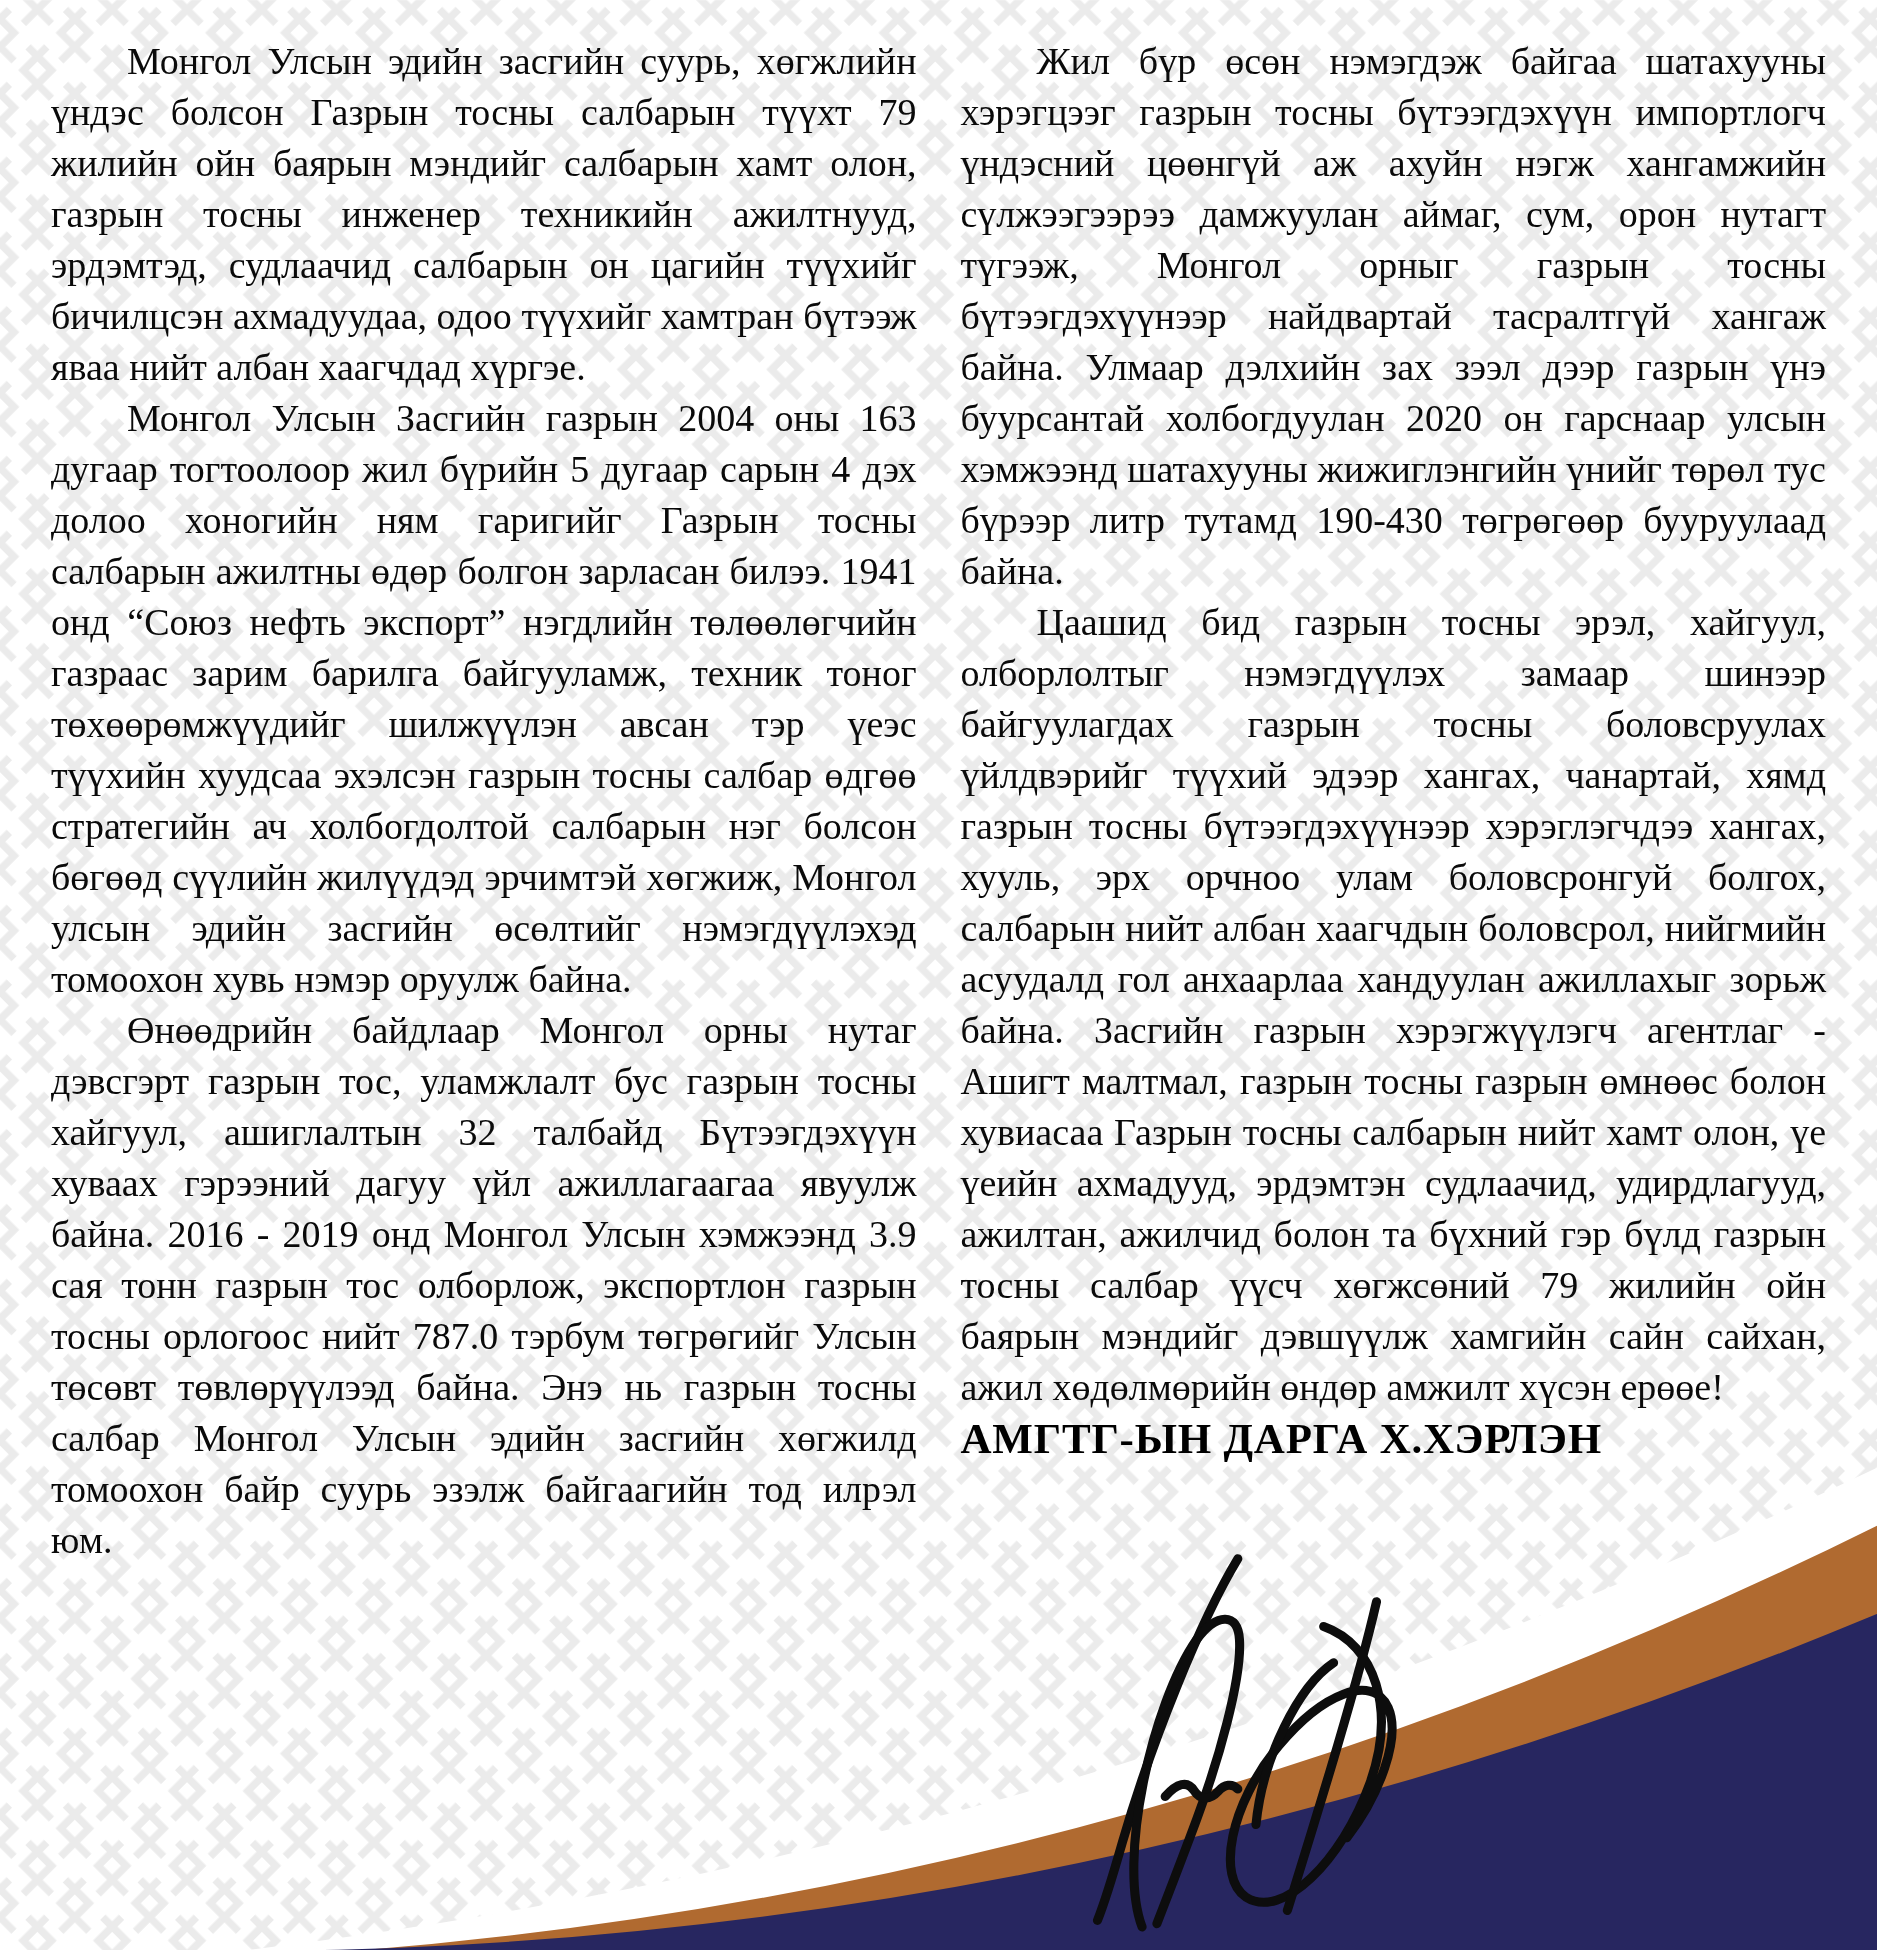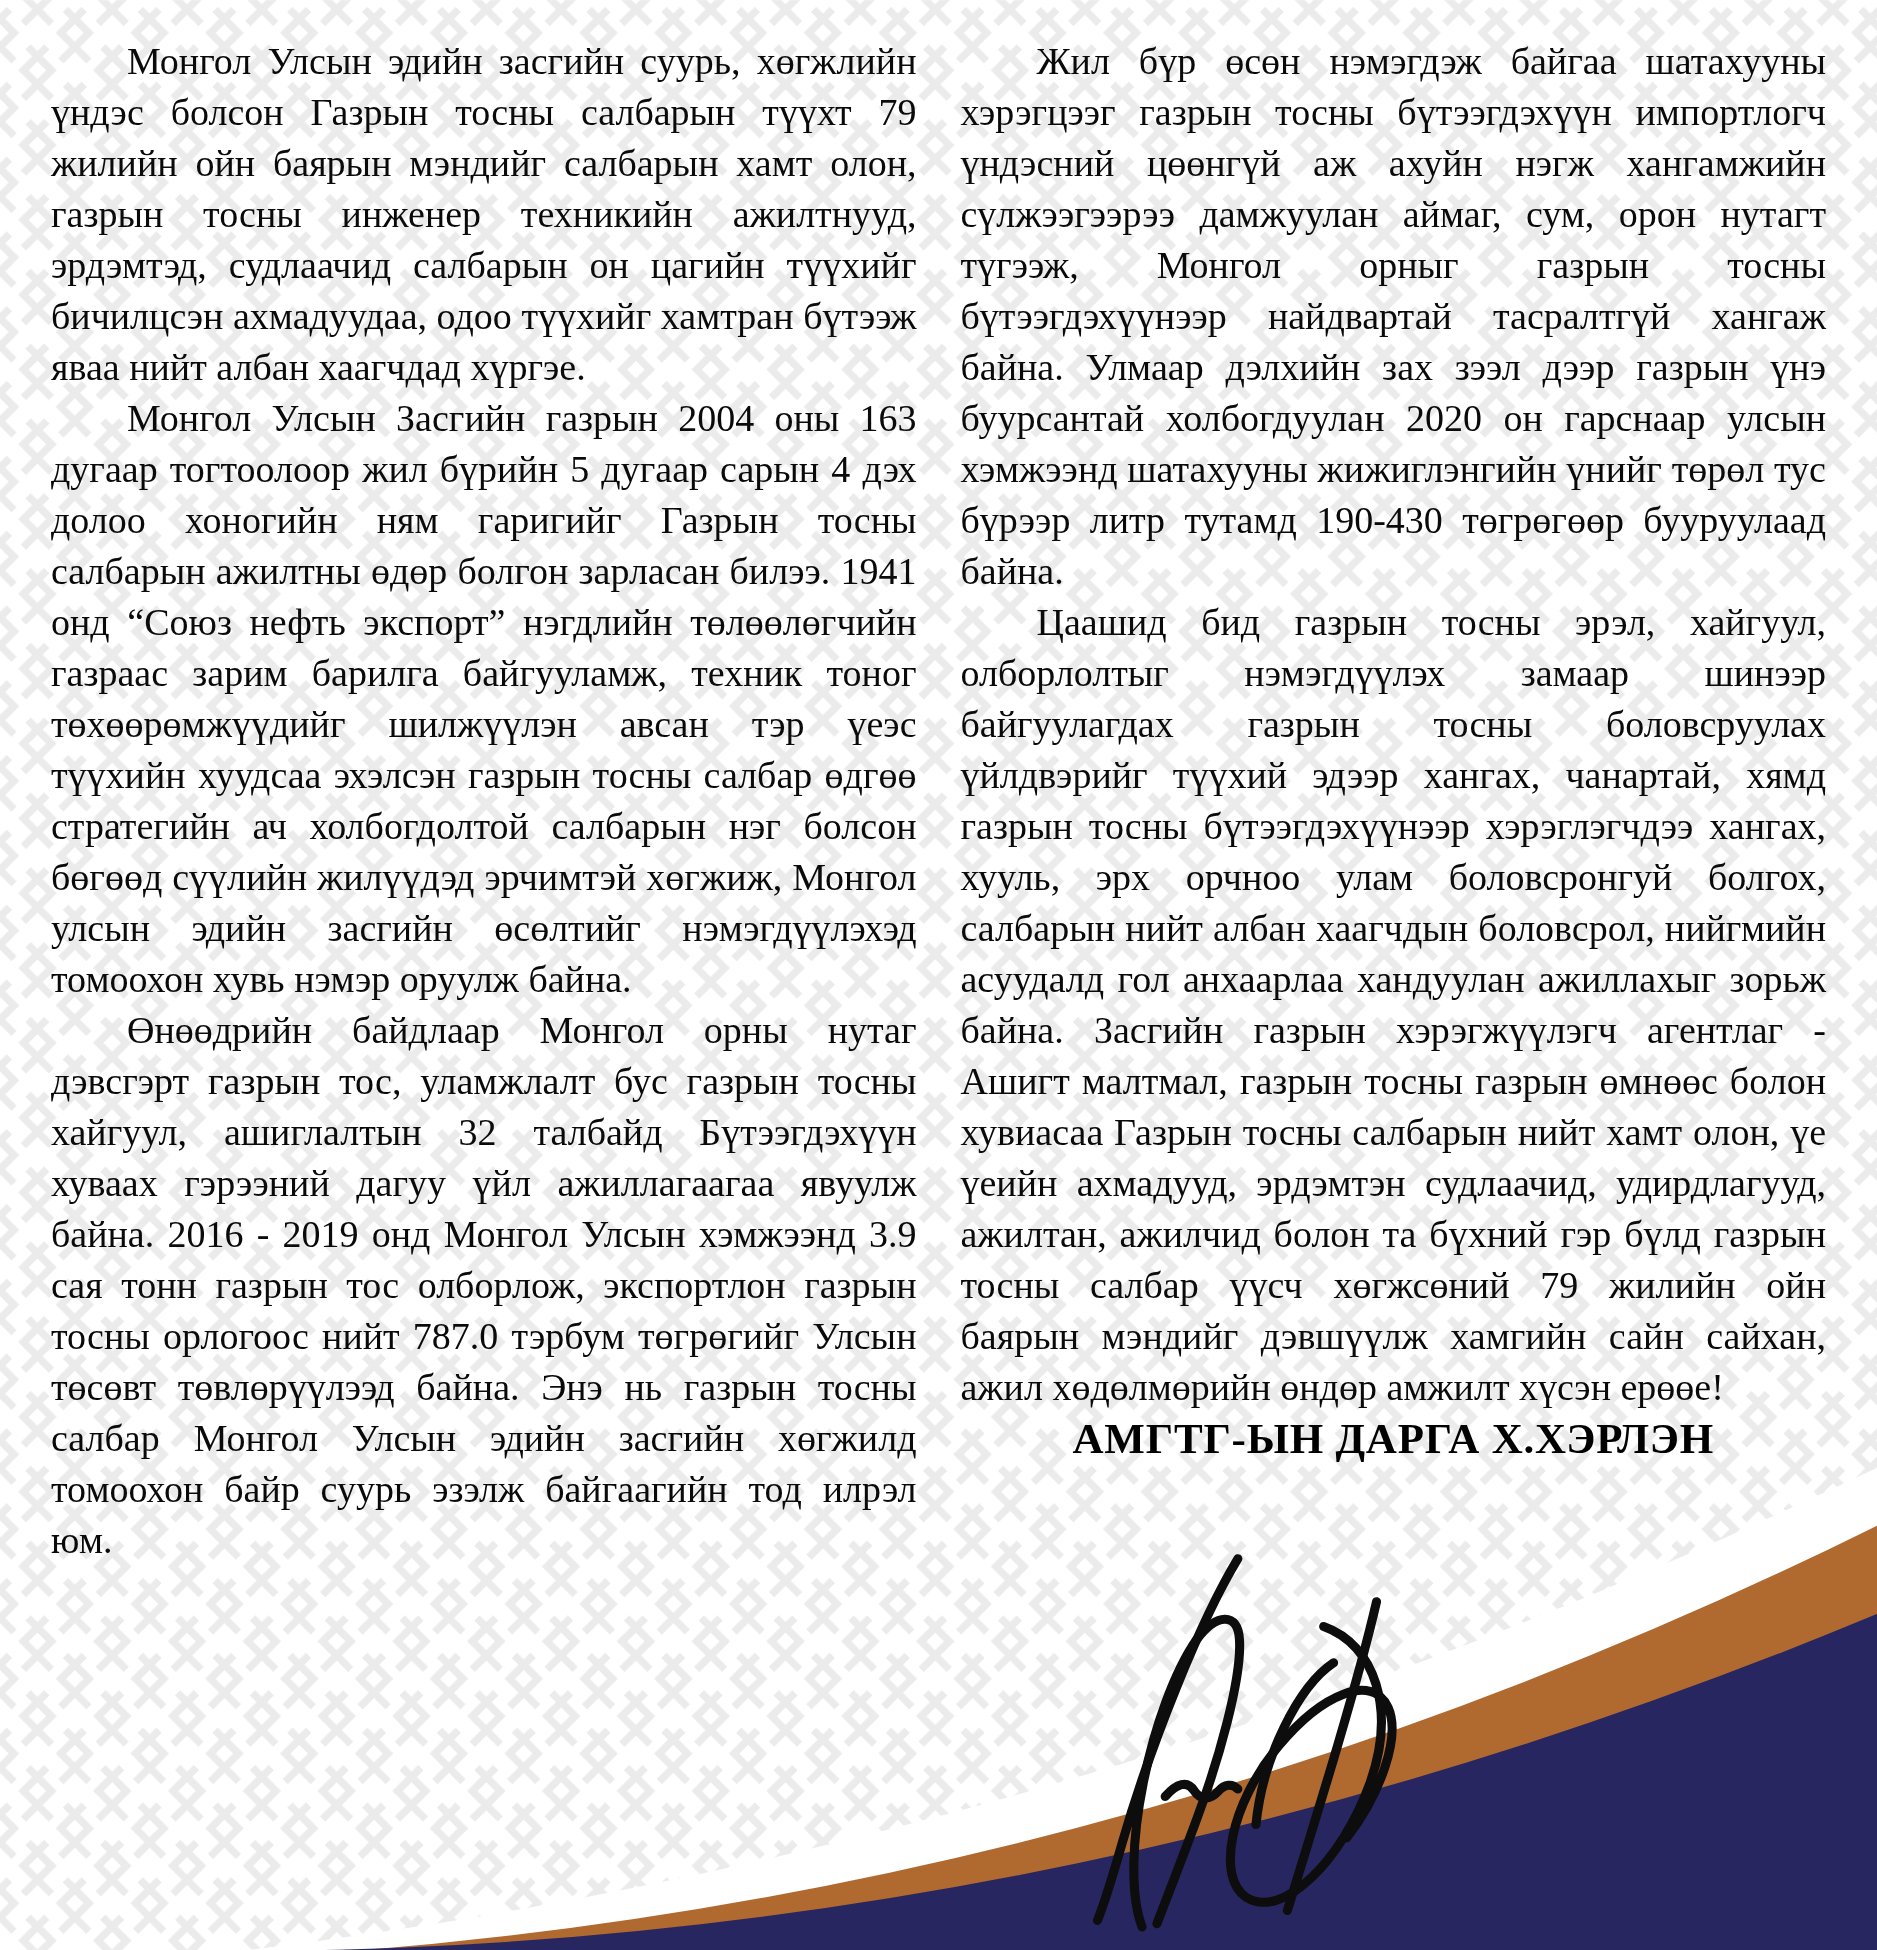--- a/index.html
+++ b/index.html
@@ -17,21 +17,21 @@
   }
   .col{
     flex:1;
     font-size:38px;line-height:51px;color:#0a0a0a;
     text-align:justify;text-justify:inter-word;
   }
   .col p{margin:0;text-indent:76px;}
   .signoff{
     font-weight:bold;font-size:43px;letter-spacing:0.8px;
     margin-top:51px;text-indent:0 !important;
-    text-align:center;color:#000;
+    text-align:left;color:#000;
   }
   .signature-svg{
     position:absolute;z-index:3;left:1043px;top:1547px;
     width:388px;height:395px;
   }
 </style>
 </head>
 <body>
 
 <svg class="layer pattern-layer" width="1878" height="1951" viewBox="0 0 2272 2360" aria-hidden="true">

